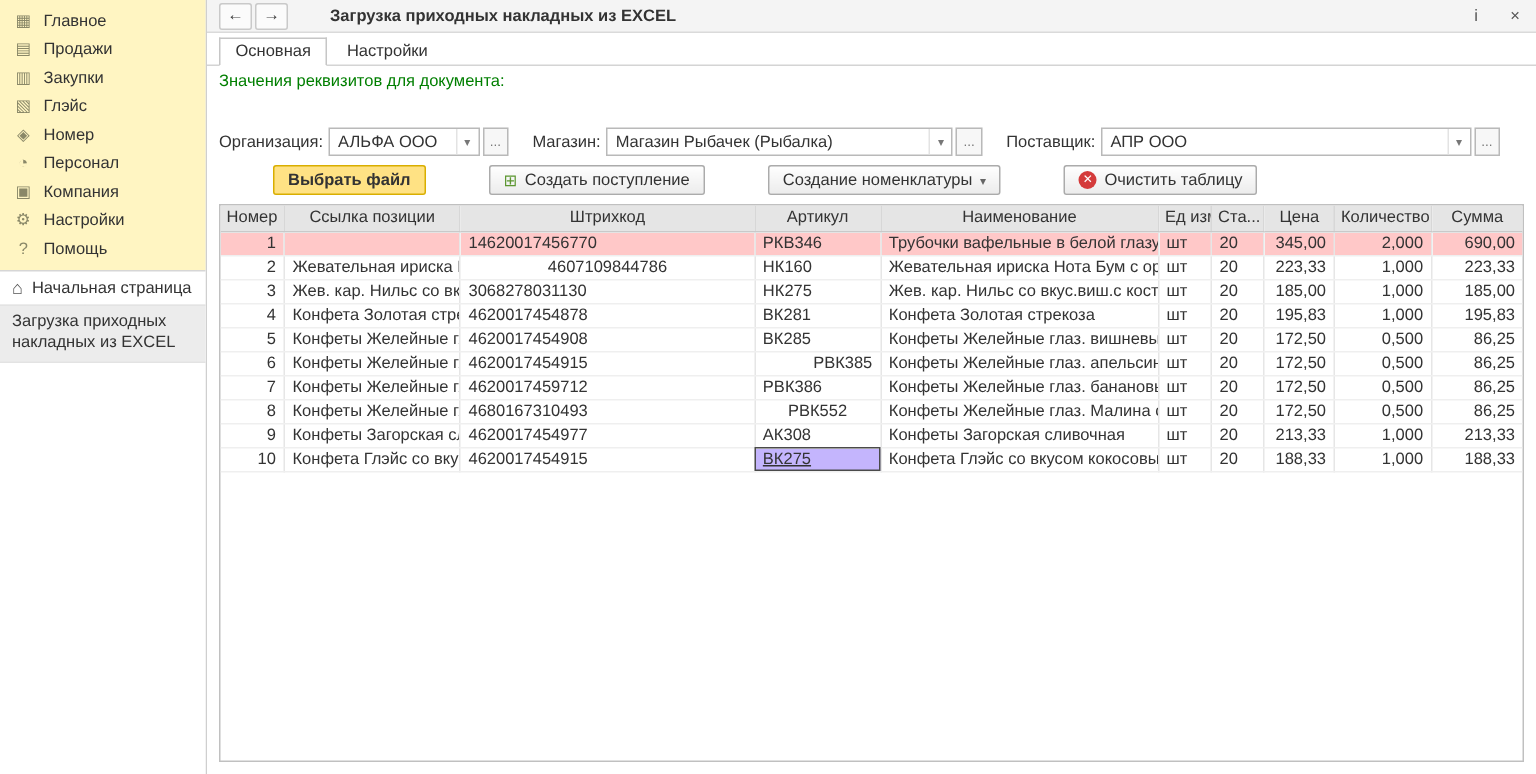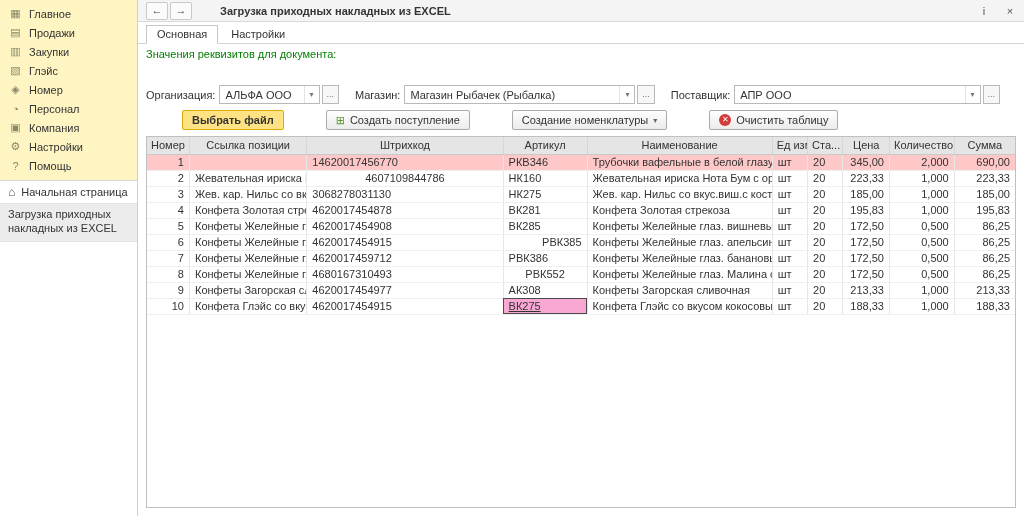--- a/index.html
+++ b/index.html
@@ -53,21 +53,21 @@
   .clear-icon { width:12px; height:12px; flex:0 0 12px; border-radius:50%; background:#d43b3b; color:#fff; font-size:8px; line-height:12px; text-align:center; }
 
   
   .grid-wrap { flex:1; margin:2px 8px 8px; border:1px solid #c0c0c0; background:#fff; overflow:hidden; }
   table { border-collapse:collapse; width:100%; table-layout:fixed; }
   th { background:#e5e5e5; border-right:1px solid #d7d7d7; border-bottom:1px solid #c9c9c9; font-weight:normal; color:#333; padding:2px 4px; height:17px; text-align:center; white-space:nowrap; overflow:hidden; cursor:pointer; }
   th:last-child { border-right:none; }
   td { border-right:1px solid #e6e6e6; border-bottom:1px solid #efefef; padding:1px 5px; height:16px; white-space:nowrap; overflow:hidden; cursor:default; }
   td:last-child { border-right:none; }
   tr.highlight td { background:var(--row-highlight,#ffc8c8); }
-  td.selected { outline:1px solid #4a4a4a; outline-offset:-1px; background:#f9a8d4;text-decoration:underline; }
+  td.selected { outline:1px solid #4a4a4a; outline-offset:-1px; background:#c4b5fd;text-decoration:underline; }
 </style>
 </head>
 <body>
 
 <div class="app">
 
   <aside class="sidebar">
     <div class="sidebar-top">
         <div class="menu-item">
           <span class="icon">▦</span>

